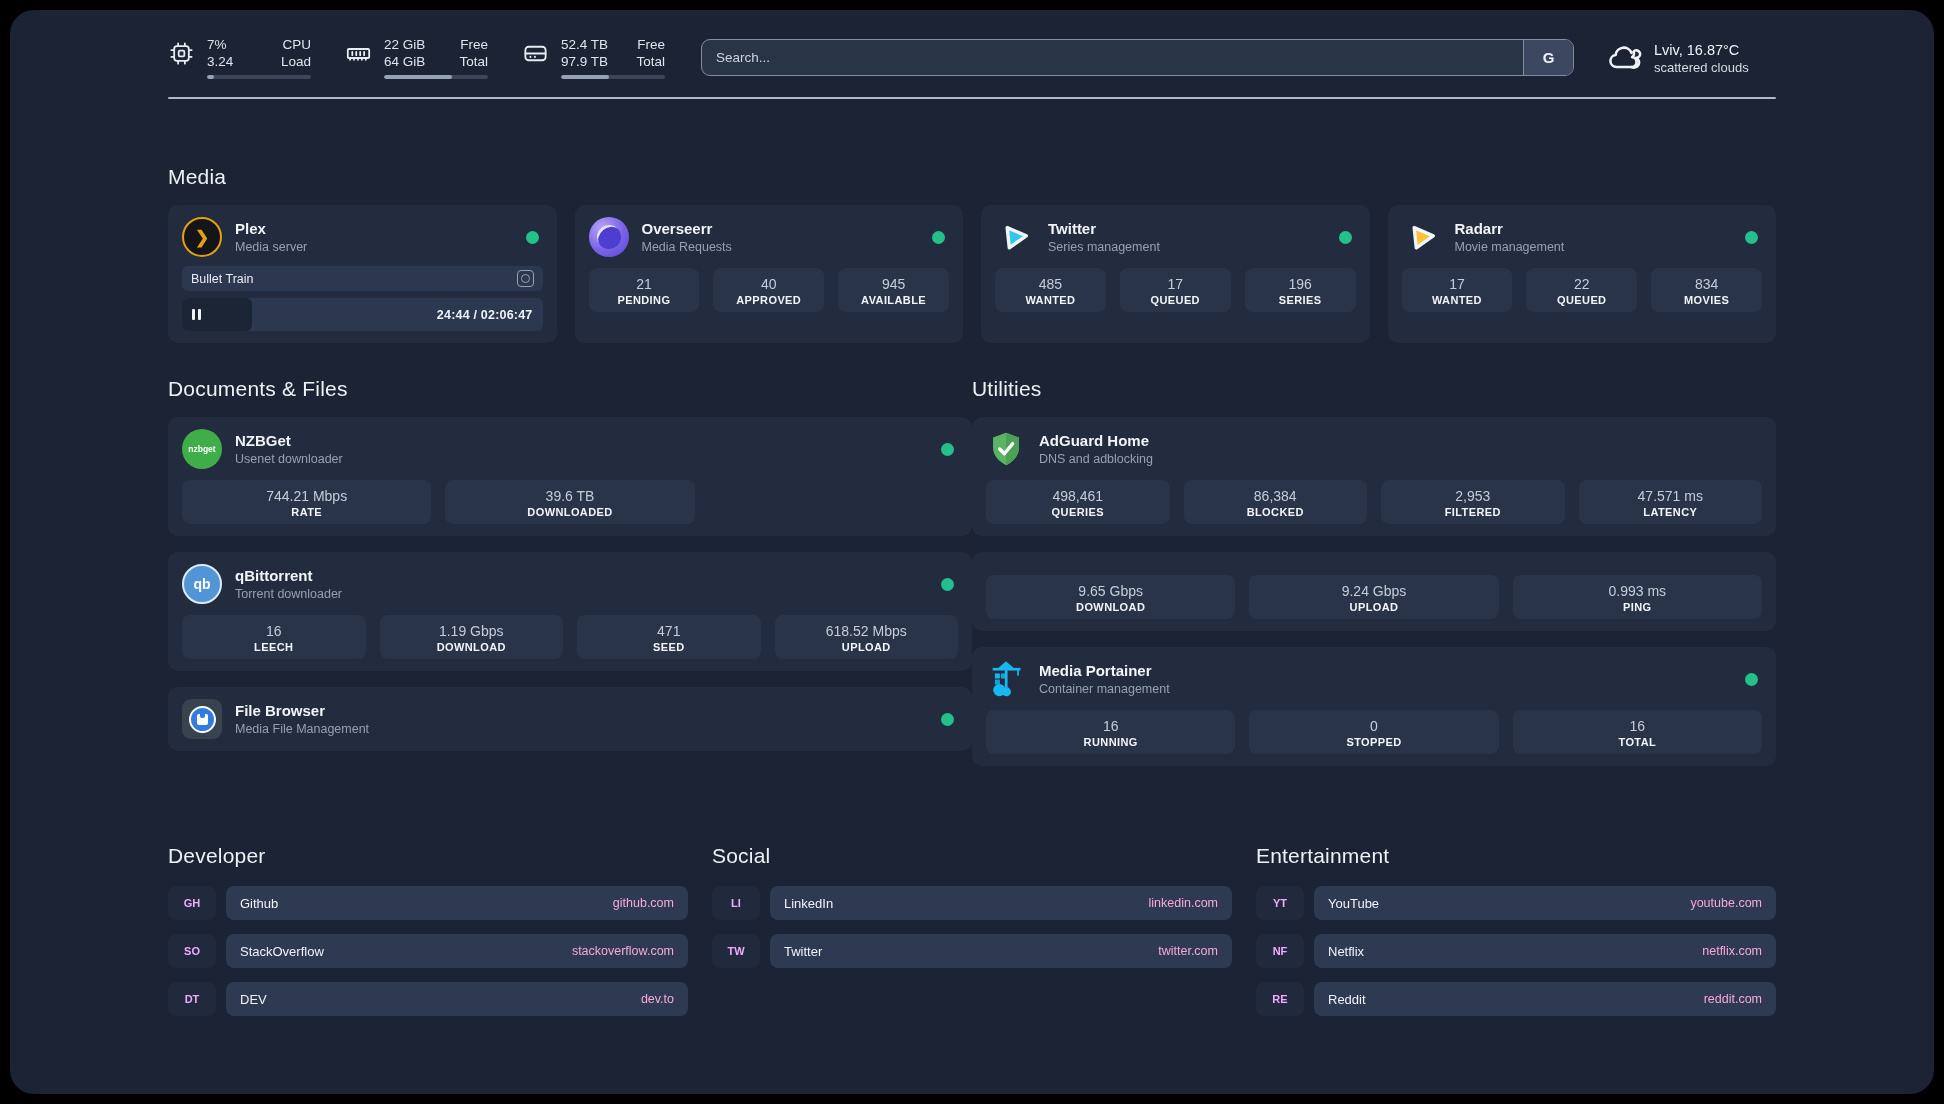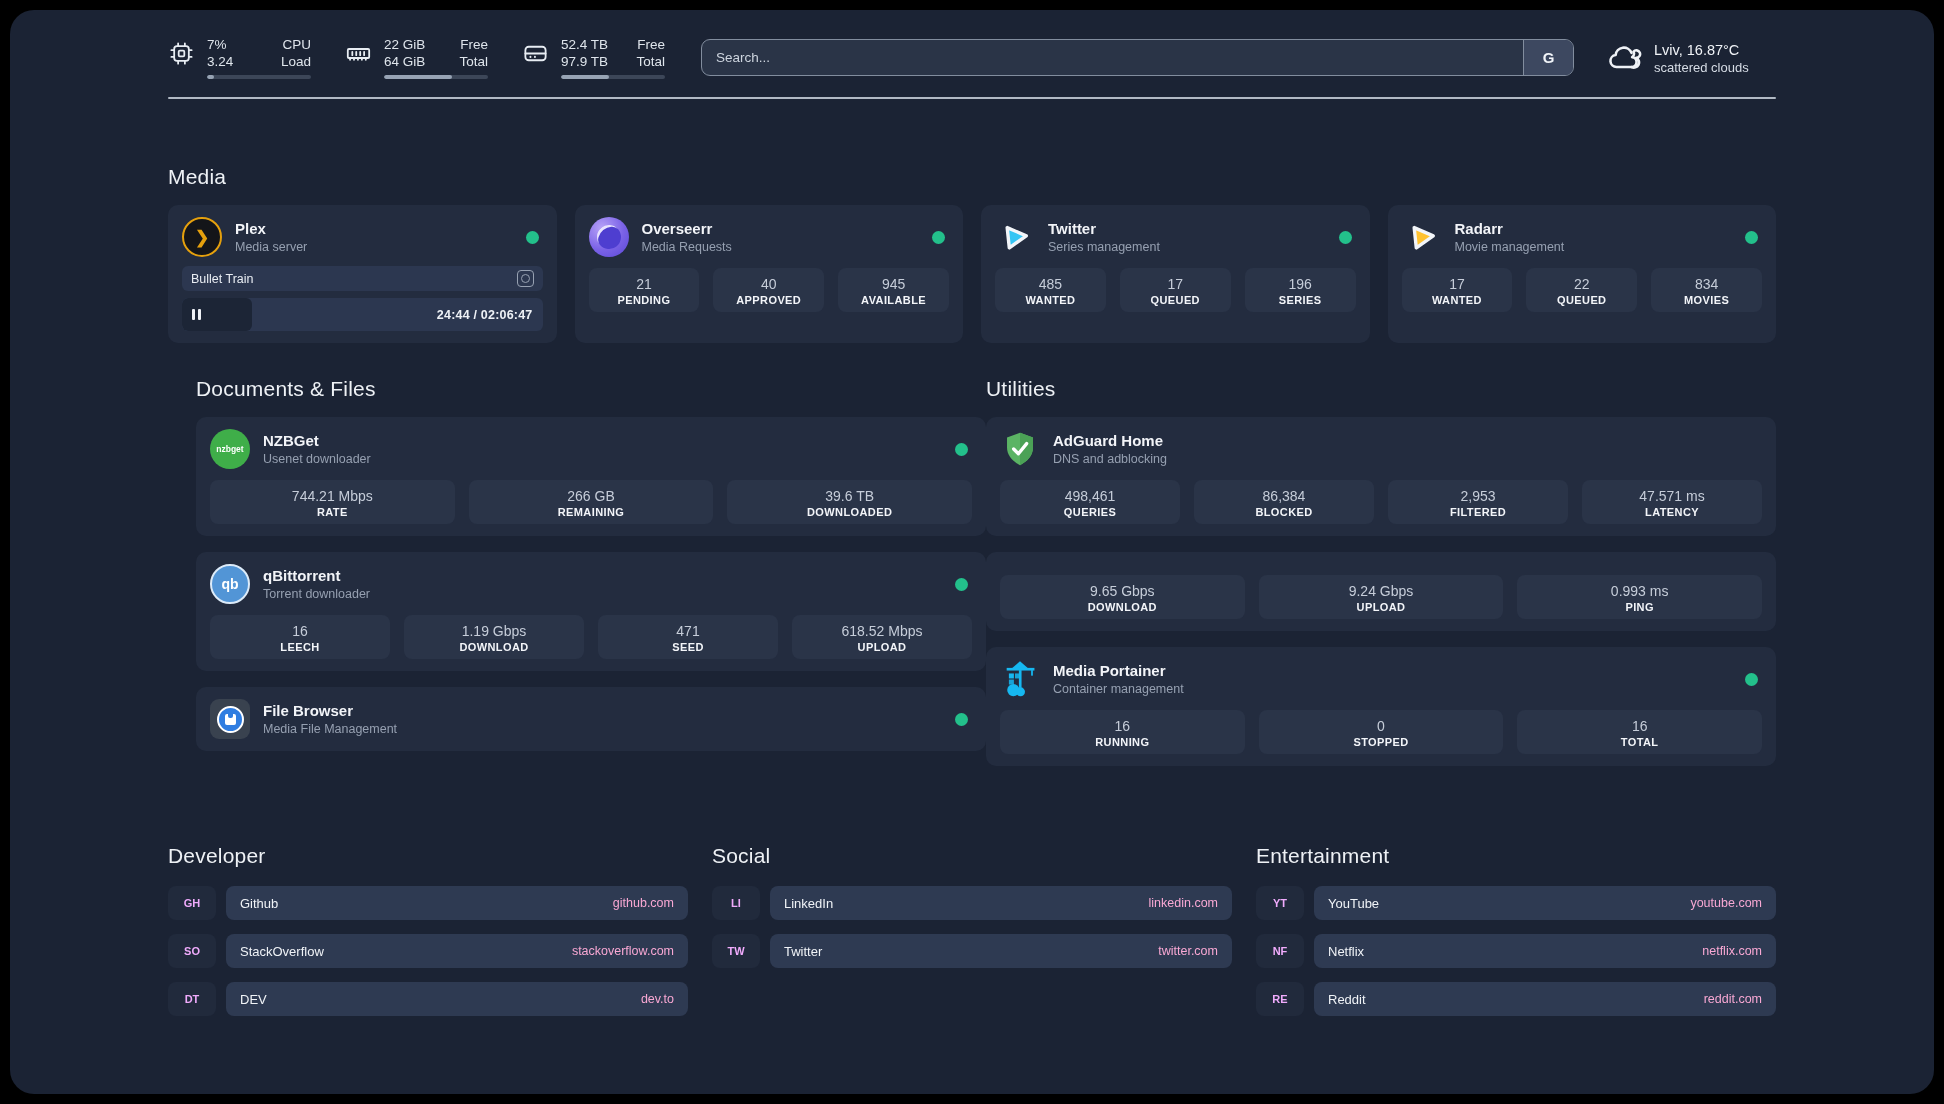--- a/index.html
+++ b/index.html
@@ -30,21 +30,21 @@
   .weather svg { width:36px; height:36px; }
   .wloc { font-size:14.5px; color:#f0f3f7; line-height:19px; }
   .wcond { font-size:13px; color:#d6dce5; }
 
   .divider { height:2px; background:#cbd3de; opacity:.85; margin-top:18px; border-radius:1px; }
 
   
   .sec-title { font-size:21px; font-weight:500; color:#eef1f5; letter-spacing:.2px; }
   .media-title { margin-top:66px; }
   .media-grid { display:grid; grid-template-columns:repeat(4,1fr); gap:18px; margin-top:16px; }
-  .two-col { display:grid; grid-template-columns:1fr 1fr; margin-top:34px;margin-left:28px; }
+  .two-col { display:grid; grid-template-columns:1fr 1fr; margin-top:34px; }
   .col { display:flex; flex-direction:column; }
   .col .sec-title { margin-bottom:16px; }
   .col .card { margin-bottom:16px; }
 
   
   .card { background:#232c3f; border-radius:10px; padding:12px 14px; cursor:pointer; }
   .card-head { display:flex; align-items:center; gap:13px; }
   .icon { width:40px; height:40px; flex:0 0 40px; display:flex; align-items:center; justify-content:center; position:relative; }
   .titles { flex:1; }
   .cname { font-size:15px; font-weight:700; color:#f2f4f8; line-height:19px; }
@@ -315,24 +315,20 @@
               <div class="csub">Usenet downloader</div>
             </div>
             <span class="dot"></span>
           </div>
           <div class="stats cols-3">
             <div class="stat">
                 <div class="sval">744.21 Mbps</div>
                 <div class="slab">RATE</div>
               </div>
             <div class="stat">
-                <div class="sval">266 GB</div>
-                <div class="slab">REMAINING</div>
-              </div>
-            <div class="stat">
                 <div class="sval">39.6 TB</div>
                 <div class="slab">DOWNLOADED</div>
               </div>
           </div>
         </div>
 
         <div class="card">
           <div class="card-head">
             <span class="icon i-circle i-qbit">qb</span>
             <div class="titles">

